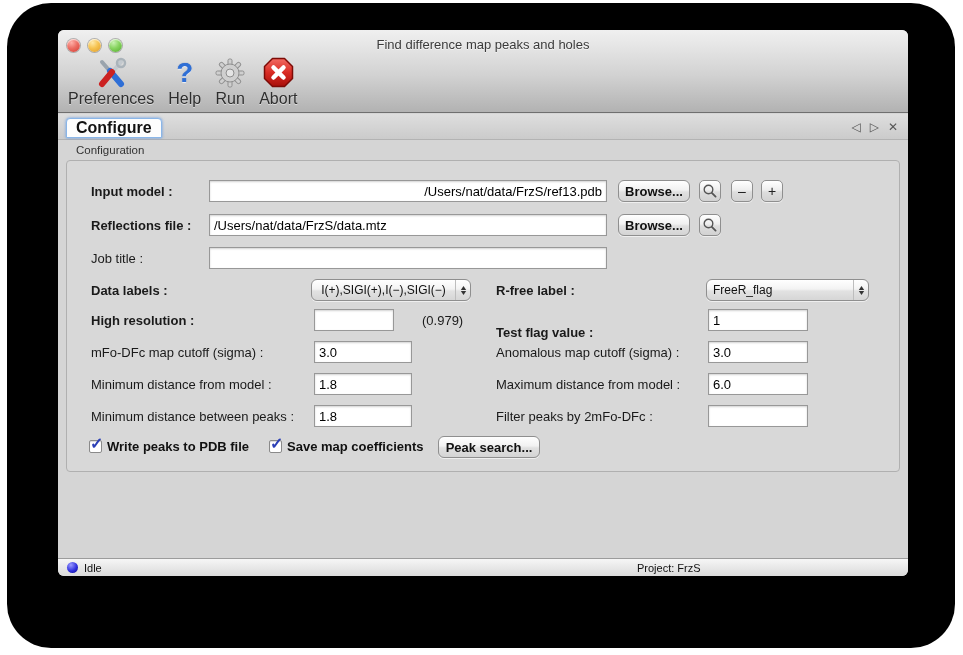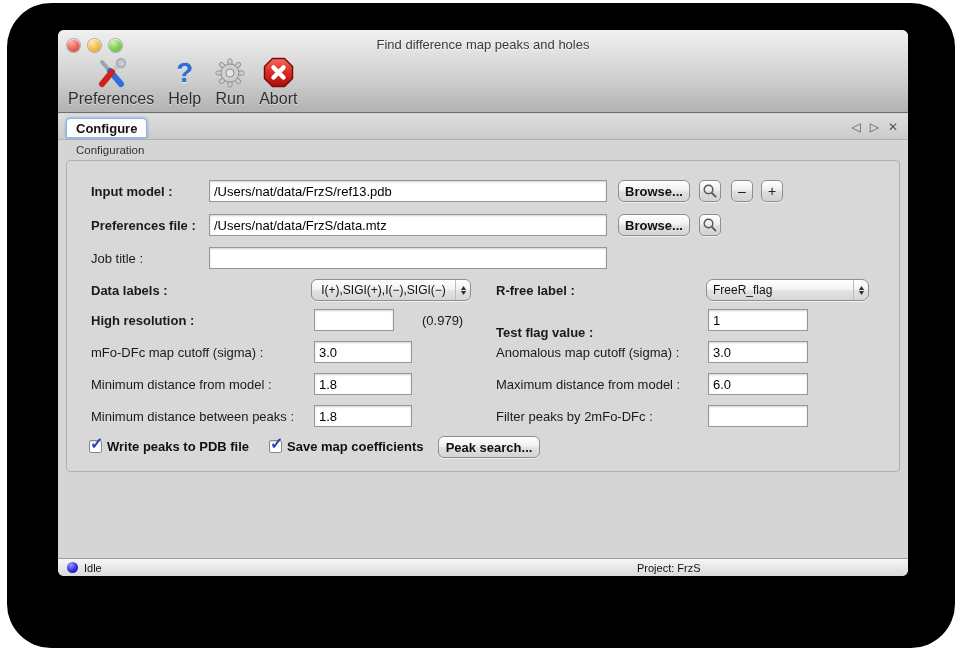--- a/index.html
+++ b/index.html
@@ -26,21 +26,21 @@
   .toolbtn { display:flex; flex-direction:column; align-items:center; gap:1px; padding-bottom:2px; }
   .toolbtn .ic { height:33px; display:flex; align-items:center; justify-content:center; }
   .toolbtn .lbl { font-size:16px; color:#2e2e2e; text-shadow:0 1px 0 rgba(255,255,255,.5); }
   .help-q { font-size:27px; font-weight:bold; color:#2f6fd6;
             text-shadow:0 1px 1px rgba(255,255,255,.8), 0 0 1px #1d4fa8; line-height:30px; }
   
   .tabbar { position:absolute; left:0; top:84px; width:850px; height:26px;
             background:linear-gradient(#dedede,#cbcbcb); border-bottom:1px solid #b3b3b3; }
   .tab { position:absolute; left:8px; top:4px; height:20px; padding:0 9px;
          background:#fdfdfd; border:1px solid #8ab6e8; border-radius:4px 4px 0 0;
-         box-shadow:0 0 3px rgba(90,150,230,.9); font-size:13px; font-weight:bold;
+         box-shadow:0 0 3px rgba(90,150,230,.9); font-size:16px; font-weight:bold;
          color:#111; display:flex; align-items:center; }
   .tabnav { position:absolute; right:10px; top:0; height:26px; display:flex; align-items:center; gap:9px;
             color:#555; font-size:12px; }
   .tabnav span { cursor:default; }
   
   .content { position:absolute; left:0; top:110px; width:850px; height:418px; background:#d5d5d5; }
   .section-label { position:absolute; left:18px; top:4px; font-size:11.5px; color:#333; }
   .groupbox { position:absolute; left:8px; top:20px; width:834px; height:312px;
               border:1px solid #b0b0b0; border-radius:4px; background:#d8d8d8; }
   .flabel { position:absolute; font-size:13px; color:#1a1a1a; white-space:nowrap; }
@@ -160,36 +160,36 @@
       <span>✕</span>
     </div>
   </div>
 
   <div class="content">
     <div class="section-label">Configuration</div>
 
     <div class="groupbox">
 
       <div class="flabel b" style="left:24px; top:23px;">Input model :</div>
-      <input class="txt" style="left: 142px; top: 19px; width: 398px;" value="/Users/nat/data/FrzS/ref13.pdb">
+      <input class="txt" style="left: 142px; top: 19px; width: 398px; text-align: right;" value="/Users/nat/data/FrzS/ref13.pdb">
       <button class="aquabtn" style="left:551px; top:19px; width:72px;">Browse...</button>
       <div class="sqbtn" style="left:632px; top:19px;">
         <svg width="16" height="16" viewBox="0 0 16 16">
           <circle cx="6.5" cy="6.5" r="4.3" fill="none" stroke="#555" stroke-width="1.4"></circle>
           <line x1="9.8" y1="9.8" x2="13.6" y2="13.6" stroke="#555" stroke-width="1.8" stroke-linecap="round"></line>
         </svg>
       </div>
       <div class="sqbtn" style="left:664px; top:19px;">
           <span>–</span>
         </div>
       <div class="sqbtn" style="left:694px; top:19px;">
           <span>+</span>
         </div>
 
-      <div class="flabel b" style="left:24px; top:57px;">Preferences file :</div>
+      <div class="flabel b" style="left:24px; top:57px;">Reflections file :</div>
       <input class="txt" style="left: 142px; top: 53px; width: 398px;" value="/Users/nat/data/FrzS/data.mtz">
       <button class="aquabtn" style="left:551px; top:53px; width:72px;">Browse...</button>
       <div class="sqbtn" style="left:632px; top:53px;">
         <svg width="16" height="16" viewBox="0 0 16 16">
           <circle cx="6.5" cy="6.5" r="4.3" fill="none" stroke="#555" stroke-width="1.4"></circle>
           <line x1="9.8" y1="9.8" x2="13.6" y2="13.6" stroke="#555" stroke-width="1.8" stroke-linecap="round"></line>
         </svg>
       </div>
 
       <div class="flabel" style="left:24px; top:90px;">Job title :</div>
@@ -197,21 +197,21 @@
 
       <div class="flabel b" style="left:24px; top:122px;">Data labels :</div>
       <div class="dropdown" style="left:244px; top:118px; width:160px;">
         <span class="dtext">I(+),SIGI(+),I(−),SIGI(−)</span>
         <span class="stepper">
             <i>▲</i>
             <i>▼</i>
           </span>
       </div>
       <div class="flabel b" style="left:429px; top:122px;">R-free label :</div>
-      <div class="dropdown" style="left:639px; top:118px; width:163px;border-radius:7px;">
+      <div class="dropdown" style="left:639px; top:118px; width:163px;">
         <span class="dtext" style="text-align:left;">FreeR_flag</span>
         <span class="stepper">
             <i>▲</i>
             <i>▼</i>
           </span>
       </div>
 
       <div class="flabel b" style="left:24px; top:152px;">High resolution :</div>
       <input class="txt" style="left: 247px; top: 148px; width: 80px;" value="">
       <div class="flabel" style="left:339px; top:152px;margin-left:16px;">(0.979)</div>

